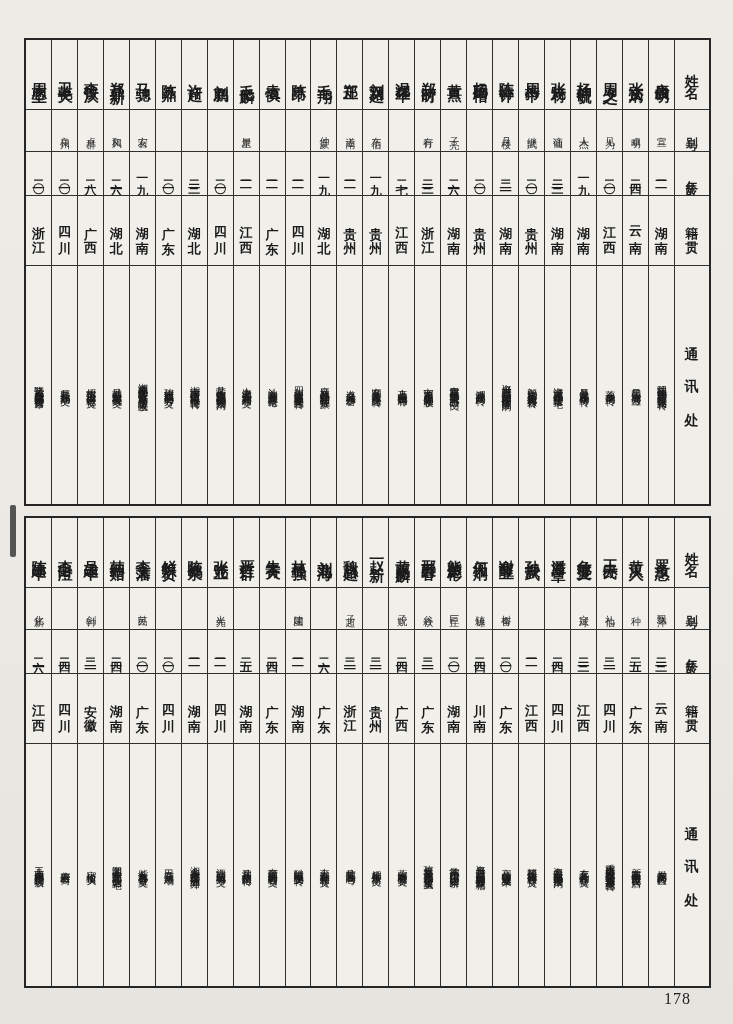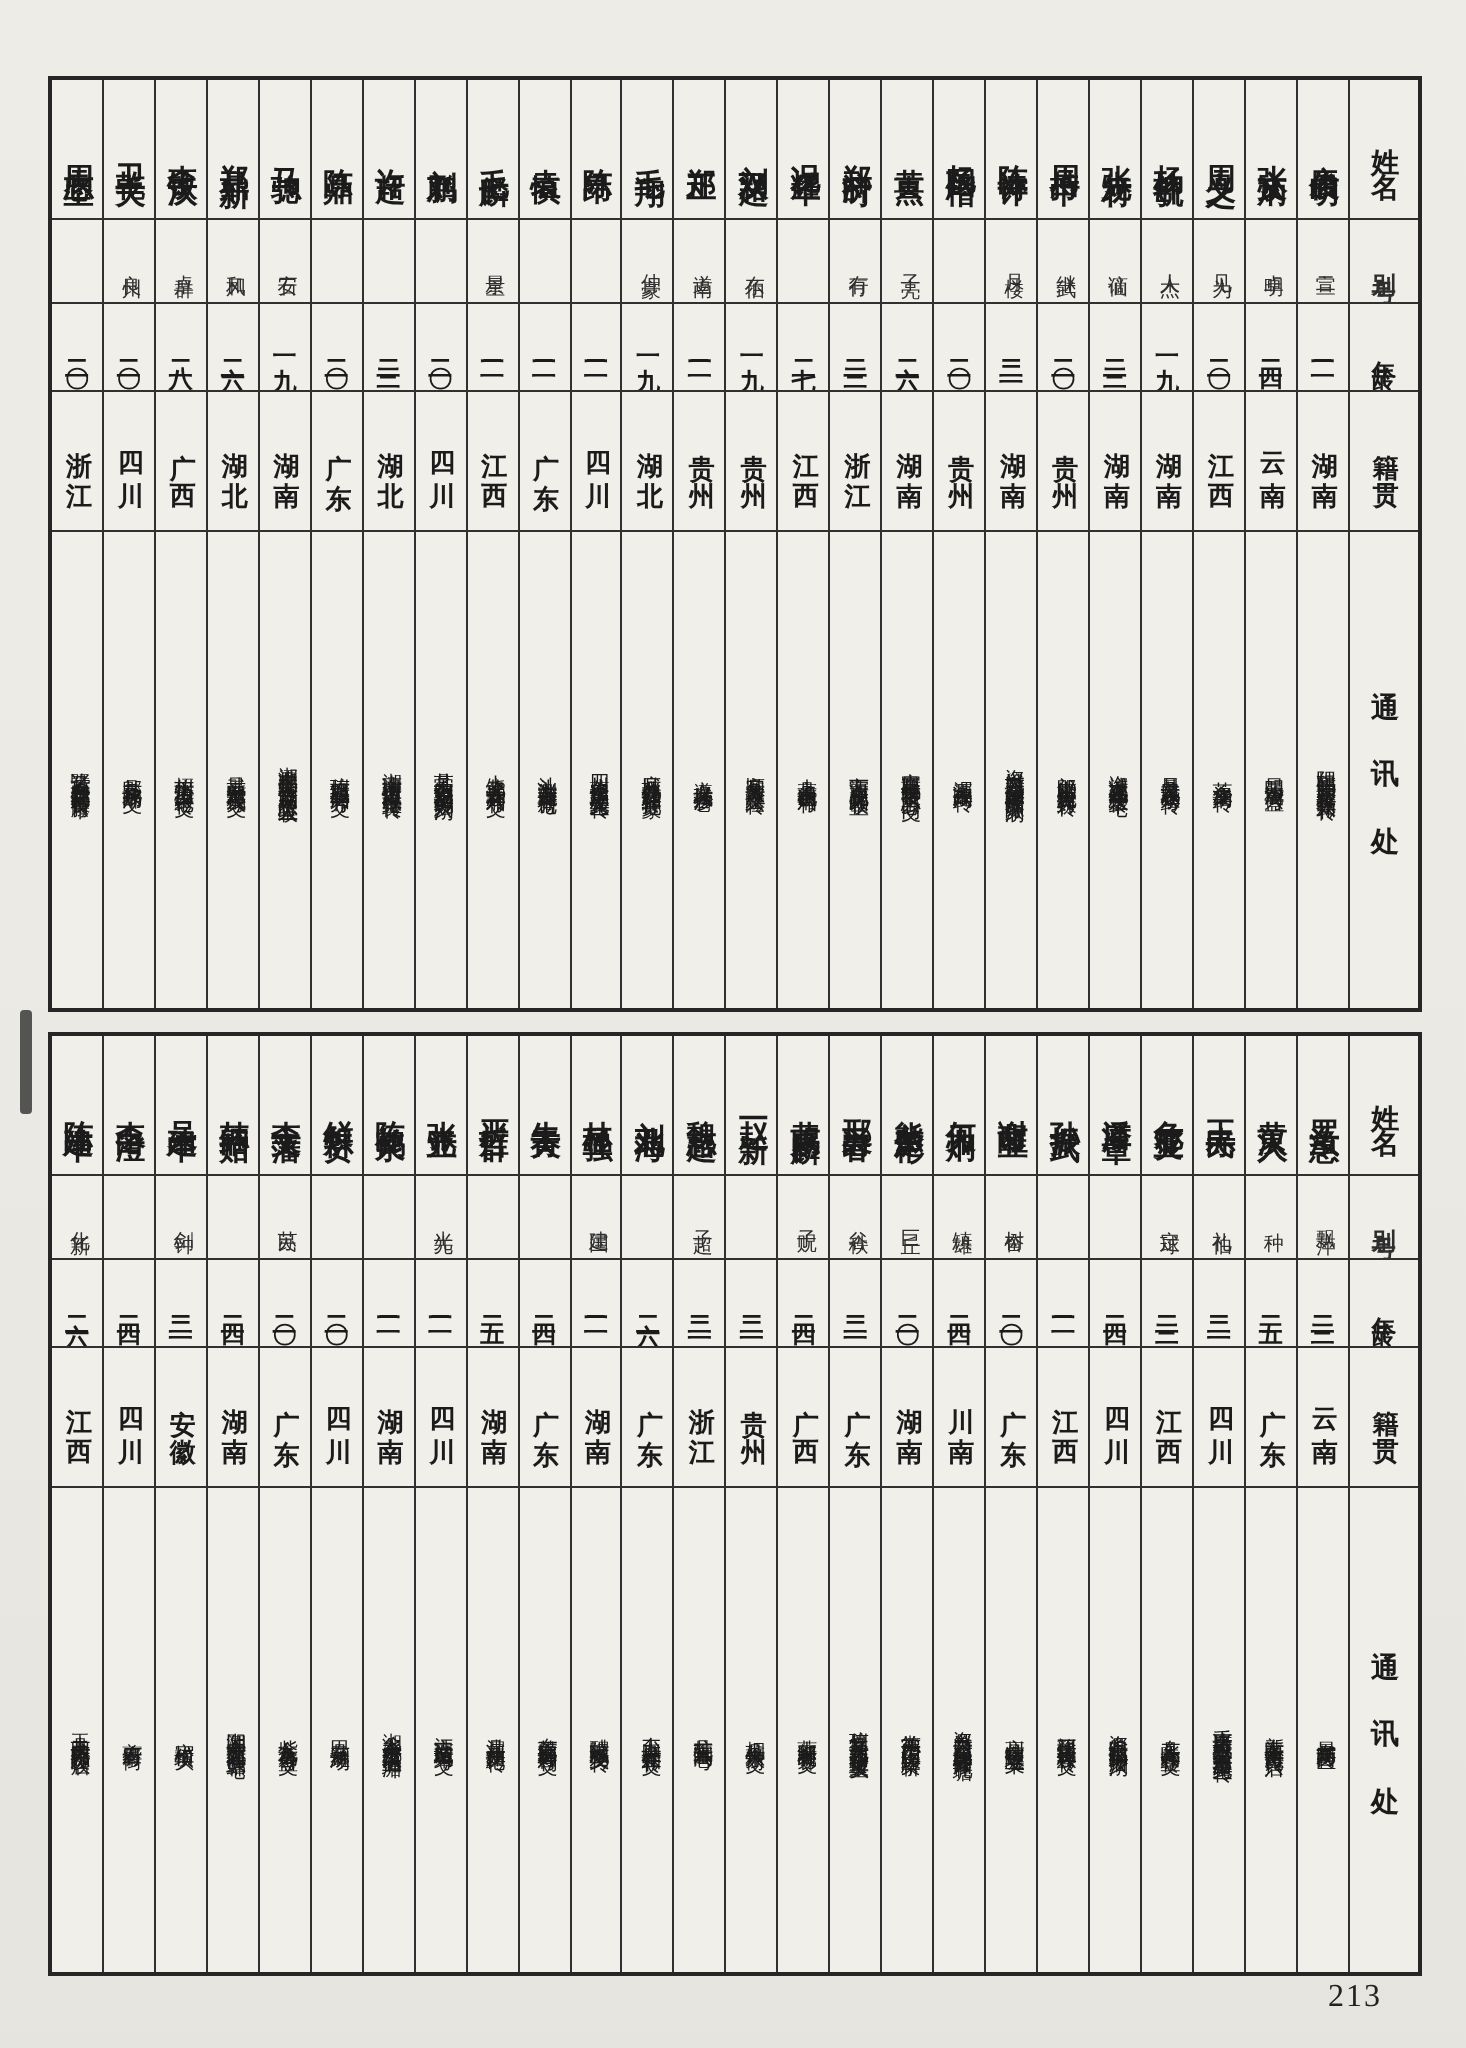--- a/index.html
+++ b/index.html
@@ -958,14 +958,14 @@
           <span>年龄</span>
         </div>
         <div class="cell province-cell">
           <span>籍贯</span>
         </div>
         <div class="cell address-cell">
           <span>通讯处</span>
         </div>
       </div>
     </section>
-  <div class="page-number">213</div>
+  <div class="page-number">178</div>
 </div>
 
 </body></html>

